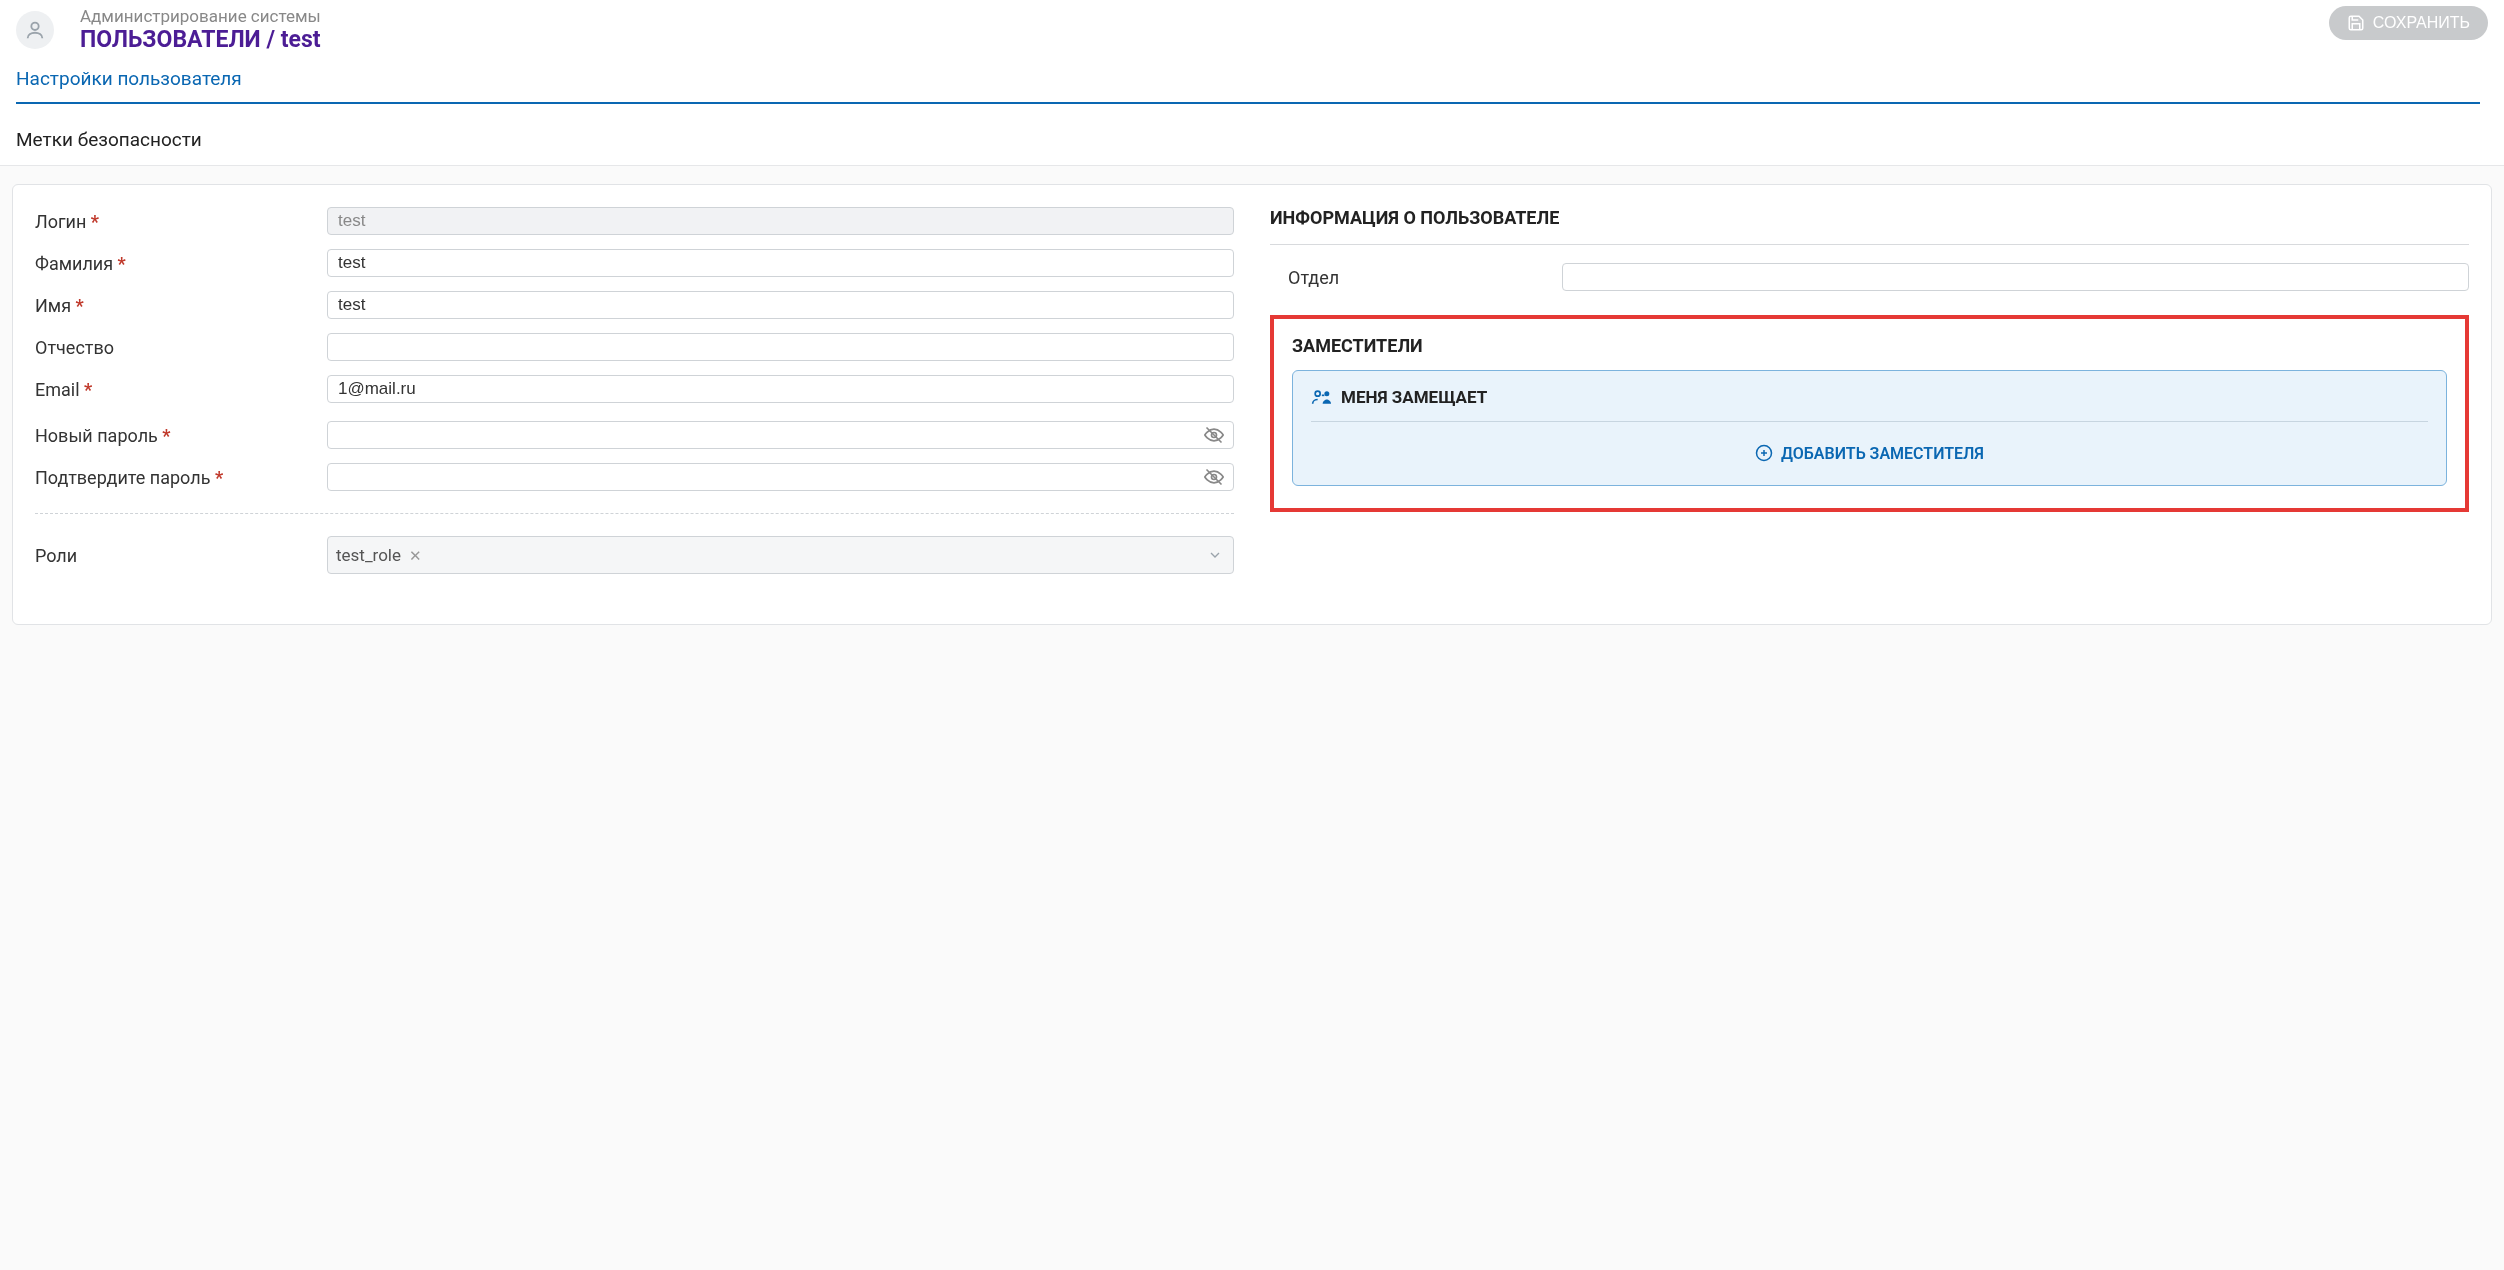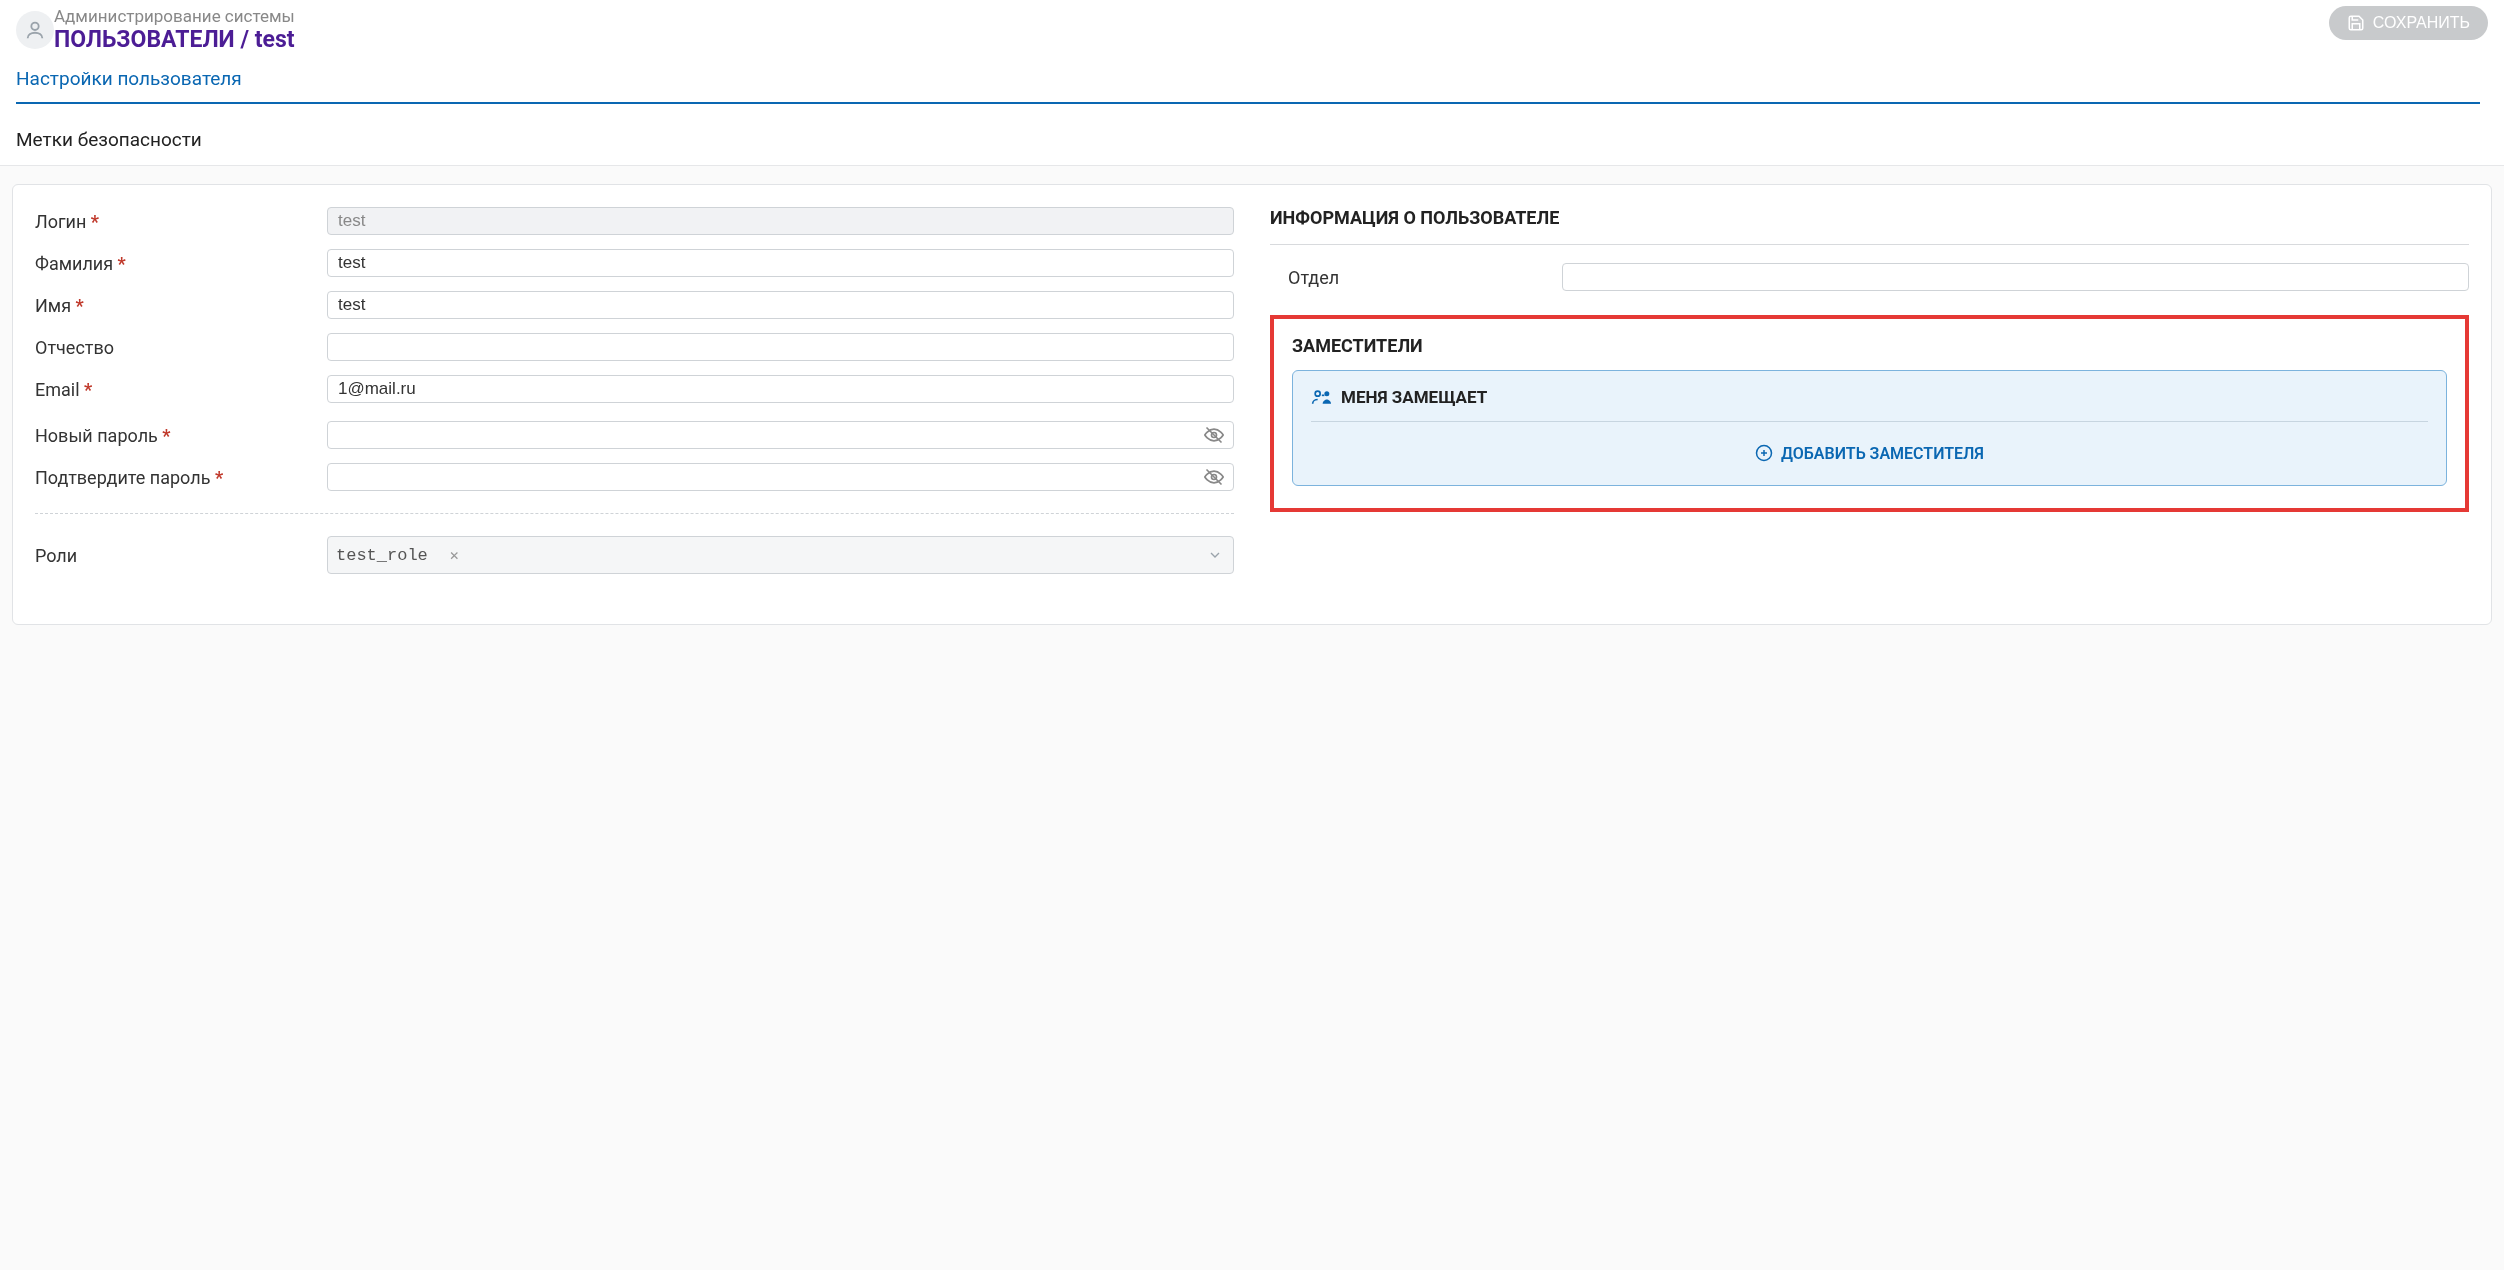--- a/index.html
+++ b/index.html
@@ -8,21 +8,21 @@
       background: #fff;
       color: #333;
       font-size: 17px;
     }
     .topbar {
       display: flex;
       align-items: flex-start;
       padding: 6px 16px 0 16px;
       justify-content: space-between;
     }
-    .left-head { display: flex; align-items: center; gap: 0; }
+    .left-head { display: flex; align-items: center; gap: 26px; }
     .user-circle {
       width: 38px; height: 38px; border-radius: 50%;
       background: #eef0f2; display: flex; align-items: center; justify-content: center;
       color: #9aa3ab;
     }
     .subtitle { color: #888; font-size: 17px; }
     .title { font-weight: 700; font-size: 23px; color: #4c1d95; }
     .save-btn {
       background: #c8cacc; color: #fff; border: none;
       padding: 8px 18px; border-radius: 18px; font-size: 16px;
@@ -90,22 +90,22 @@
     .dashed-divider {
       border: none; border-top: 1px dashed #cfd3d7; margin: 22px 0;
     }
     .rights-cell { display: flex; gap: 60px; }
     .role-tag-input {
       display: flex; align-items: center; gap: 8px; width: 100%;
       border: 1px solid #cfd3d7; border-radius: 4px; background: #f5f6f7;
       padding: 4px 8px; min-height: 38px; position: relative;
     }
     .tag {
-      display: inline-flex; align-items: flex-end; gap: 22px;
-      font-size: 17px; color: #555; font-family: Liberation Mono, monospace;
+      display: inline-flex; align-items: flex-end; gap: 8px;
+      font-size: 17px; color: #555;
     }
     .tag .x { color: #999; cursor: pointer; font-size: 15px; }
     .role-tag-input .chev {
       position: absolute; right: 10px; top: 50%; transform: translateY(-50%);
       color: #9aa3ab;
     }
     .info-row {
       display: grid; grid-template-columns: 280px 1fr; align-items: center; gap: 12px;
     }
     .highlight-box {

